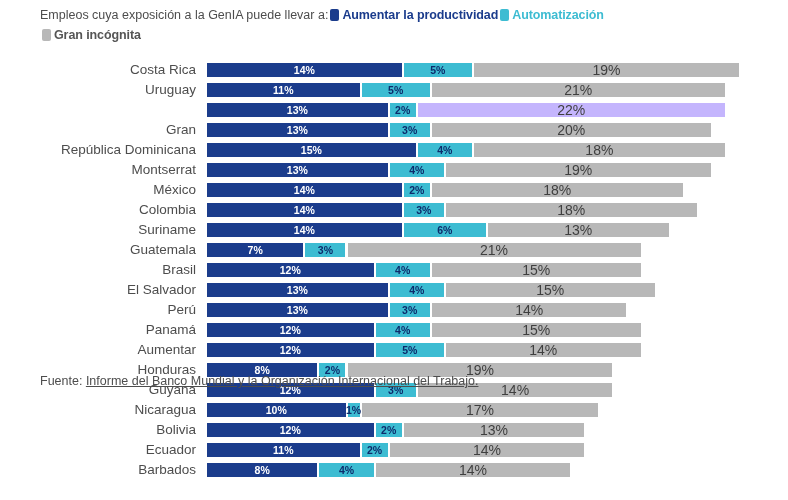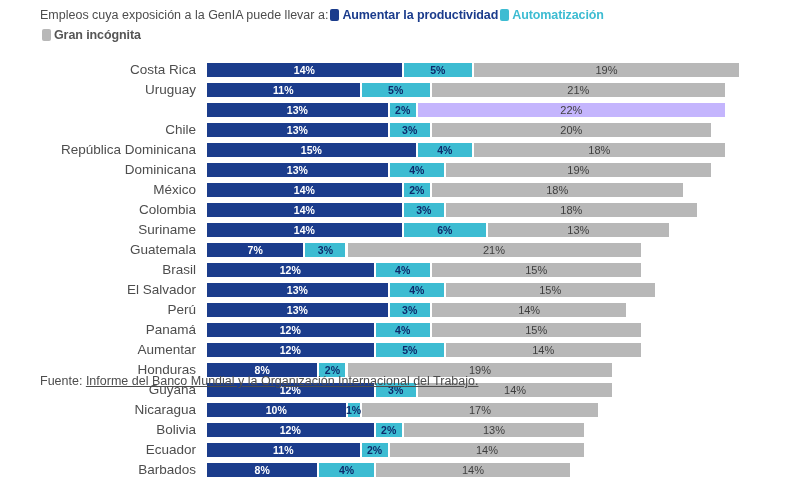--- a/index.html
+++ b/index.html
@@ -101,21 +101,21 @@
     overflow: visible;
   }
   .seg-label {
     font-size: 10.5px;
     font-weight: bold;
     line-height: 1;
     white-space: nowrap;
   }
   .seg.productivity .seg-label { color: #ffffff; }
   .seg.automation  .seg-label { color: #0d2b6b; }
-  .seg.unknown     .seg-label { color: #3f3f3f; font-weight: normal; font-size: 11px; }
+  .seg.unknown     .seg-label { color: #3f3f3f; font-weight: normal; font-size: 14px; }
 
   
   .footer {
     position: absolute;
     left: 40px;
     bottom: 22px;
     font-size: 12.5px;
     color: #4d4d4d;
     white-space: nowrap;
   }
@@ -180,21 +180,21 @@
           </div>
           <div class="seg automation" style="left: 182.65px; width: 28.1px; background: rgb(61, 188, 210);">
             <span class="seg-label">2%</span>
           </div>
           <div class="seg unknown" style="left: 210.75px; width: 309.1px; background: #c4b5fd;">
             <span class="seg-label">22%</span>
           </div>
         </div>
       </div>
       <div class="row">
-        <div class="row-label">Chile</div>
+        <div class="row-label">Gran</div>
         <div class="bar-area">
           <div class="seg productivity" style="left: 0px; width: 182.65px; background: rgb(27, 60, 140);">
             <span class="seg-label">13%</span>
           </div>
           <div class="seg automation" style="left: 182.65px; width: 42.15px; background: rgb(61, 188, 210);">
             <span class="seg-label">3%</span>
           </div>
           <div class="seg unknown" style="left: 224.8px; width: 281px; background: rgb(184, 184, 184);">
             <span class="seg-label">20%</span>
           </div>
@@ -208,21 +208,21 @@
           </div>
           <div class="seg automation" style="left: 210.75px; width: 56.2px; background: rgb(61, 188, 210);">
             <span class="seg-label">4%</span>
           </div>
           <div class="seg unknown" style="left: 266.95px; width: 252.9px; background: rgb(184, 184, 184);">
             <span class="seg-label">18%</span>
           </div>
         </div>
       </div>
       <div class="row">
-        <div class="row-label">Dominicana</div>
+        <div class="row-label">Montserrat</div>
         <div class="bar-area">
           <div class="seg productivity" style="left: 0px; width: 182.65px; background: rgb(27, 60, 140);">
             <span class="seg-label">13%</span>
           </div>
           <div class="seg automation" style="left: 182.65px; width: 56.2px; background: rgb(61, 188, 210);">
             <span class="seg-label">4%</span>
           </div>
           <div class="seg unknown" style="left: 238.85px; width: 266.95px; background: rgb(184, 184, 184);">
             <span class="seg-label">19%</span>
           </div>

